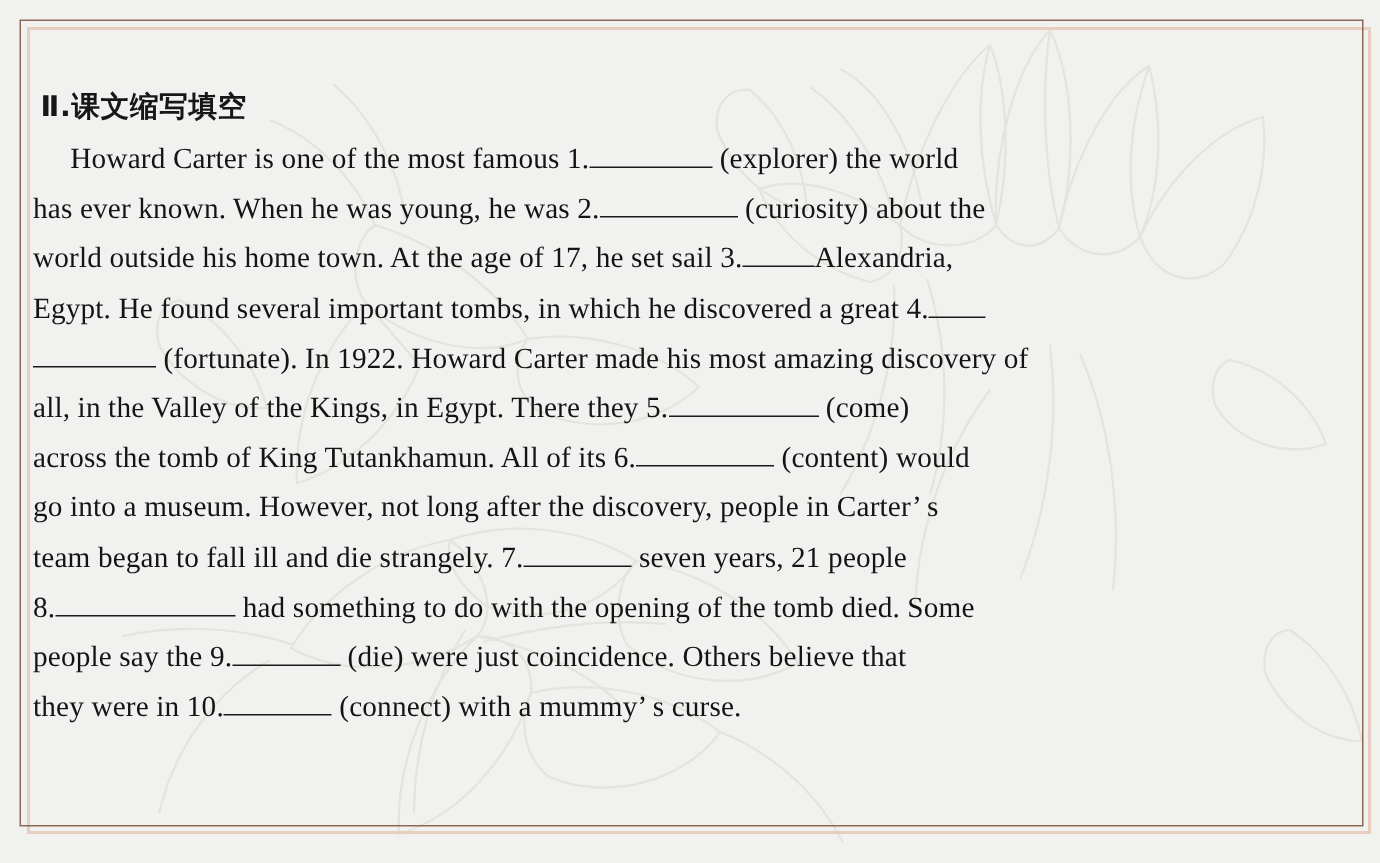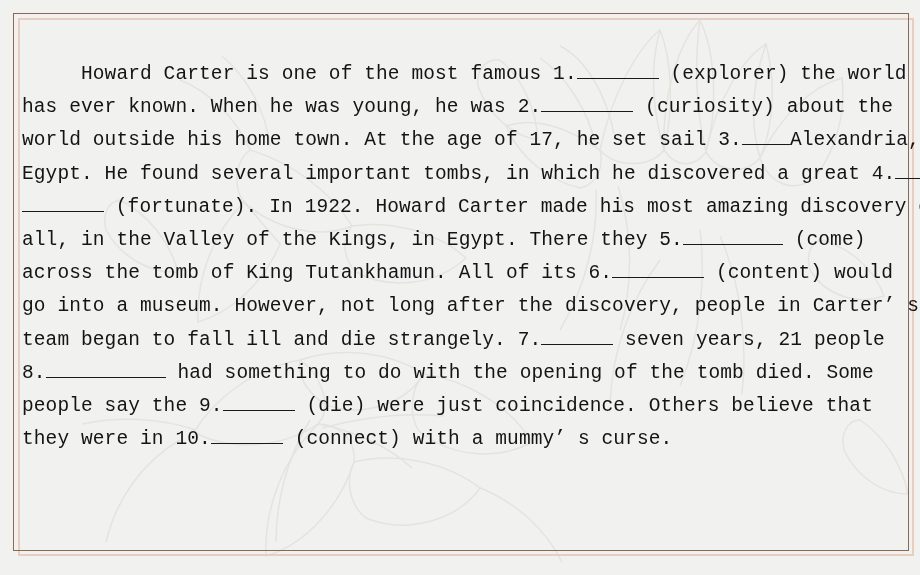--- a/index.html
+++ b/index.html
@@ -74,20 +74,21 @@
   }
 
   .para {
     margin: 0;
     padding: 0 0 0 0;
     color: #141414;
     font-size: 19.5px;
     line-height: 33.2px;
     letter-spacing: 0.1px;
     white-space: pre-wrap;
+    font-family: Liberation Serif, serif;
   }
   .line {
     display: block;
     white-space: pre;
     height: 33.2px;
   }
   .blank {
     display: inline-block;
     border-bottom: 1.6px solid #1a1a1a;
     height: 0.92em;
@@ -148,16 +149,17 @@
       <path d="M500 60 C522 78 536 108 538 140 C512 136 488 114 478 86 C476 70 486 58 500 60 Z"></path>
       <path d="M120 200 C148 214 170 242 178 272 C150 274 120 256 106 230 C102 214 108 202 120 200 Z"></path>
       <path d="M860 420 C884 436 902 464 908 494 C882 494 856 476 844 450 C840 434 848 420 860 420 Z"></path>
     </g>
   </svg>
 
   <div id="frame-shadow"></div>
   <div id="frame-outer"></div>
 
   <div id="content">
+    <div id="heading">Ⅱ.课文缩写填空</div>
     <div class="para" id="passage"><span class="line"><span>     Howard Carter is one of the most famous 1.</span><span class="blank b-8"></span><span> (explorer) the world</span></span><span class="line"><span>has ever known. When he was young, he was 2.</span><span class="blank b-9"></span><span> (curiosity) about the</span></span><span class="line"><span>world outside his home town. At the age of 17, he set sail 3.</span><span class="blank b-5"></span><span>Alexandria,</span></span><span class="line"><span>Egypt. He found several important tombs, in which he discovered a great 4.</span><span class="blank b-4"></span></span><span class="line"><span class="blank b-8"></span><span> (fortunate). In 1922. Howard Carter made his most amazing discovery of</span></span><span class="line"><span>all, in the Valley of the Kings, in Egypt. There they 5.</span><span class="blank b-10"></span><span> (come)</span></span><span class="line"><span>across the tomb of King Tutankhamun. All of its 6.</span><span class="blank b-9"></span><span> (content) would</span></span><span class="line"><span>go into a museum. However, not long after the discovery, people in Carter’ s</span></span><span class="line"><span>team began to fall ill and die strangely. 7.</span><span class="blank b-7"></span><span> seven years, 21 people</span></span><span class="line"><span>8.</span><span class="blank b-12"></span><span> had something to do with the opening of the tomb died. Some</span></span><span class="line"><span>people say the 9.</span><span class="blank b-7"></span><span> (die) were just coincidence. Others believe that</span></span><span class="line"><span>they were in 10.</span><span class="blank b-7"></span><span> (connect) with a mummy’ s curse.</span></span></div>
   </div>
 
 </div>
 
 </body></html>

